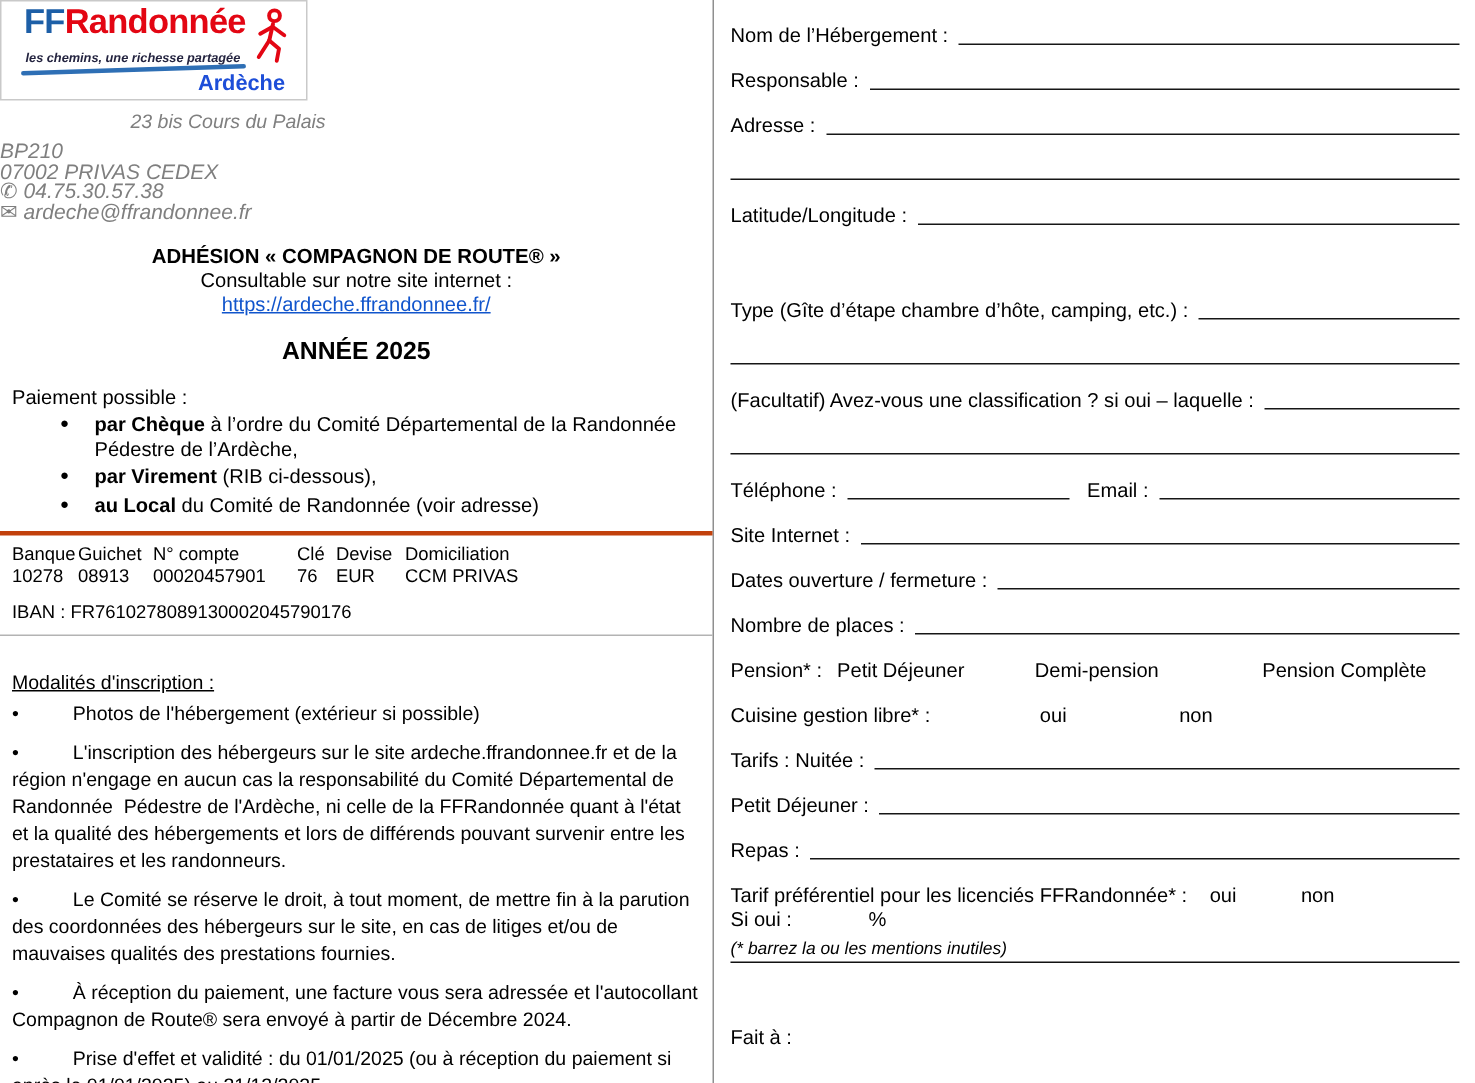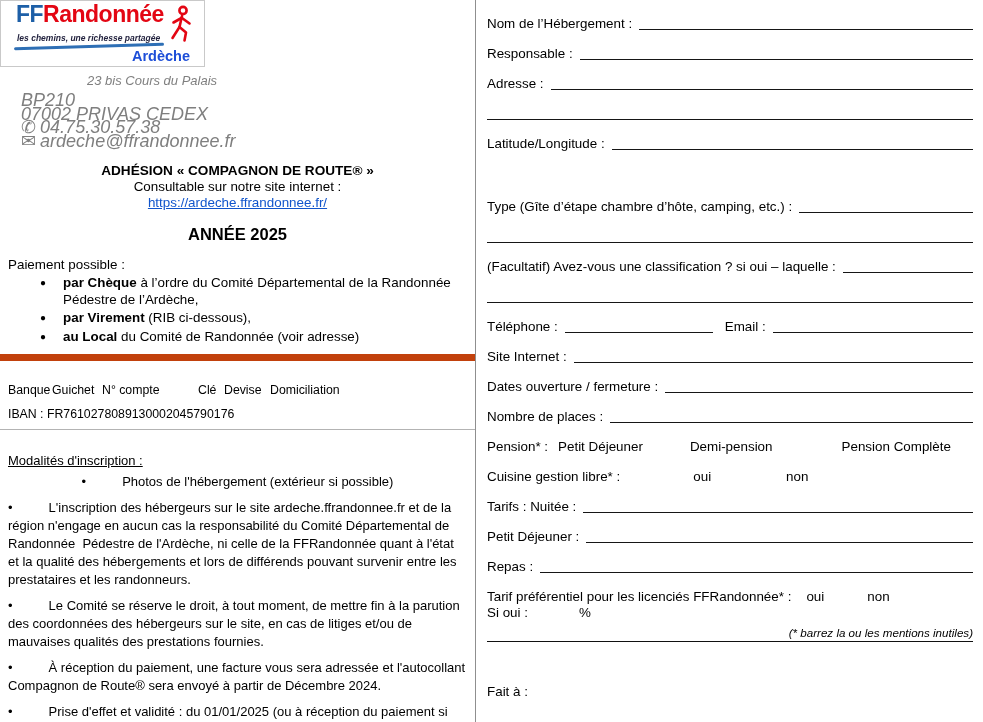--- a/index.html
+++ b/index.html
@@ -9,60 +9,60 @@
   .left{width:476px;box-sizing:border-box;border-right:1px solid #8f8f8f;position:relative;}
   .logo-box{width:205px;height:67px;border:1px solid #c9c9c9;box-sizing:border-box;position:relative;background:#fff;}
   .logo-text{position:absolute;left:15px;top:2px;font-weight:bold;font-size:23px;line-height:23px;letter-spacing:-0.5px;white-space:nowrap;}
   .logo-ff{color:#1d5fa7;}
   .logo-name{color:#e30613;}
   .slogan{position:absolute;left:16px;top:32px;font-size:8.5px;font-style:italic;font-weight:bold;color:#23233f;white-space:nowrap;}
   .swoosh{position:absolute;left:13px;top:44px;width:150px;height:2.5px;background:#2e6fb5;transform:rotate(-1.8deg);border-radius:2px;}
   .hiker{position:absolute;right:7px;top:4px;}
   .region{position:absolute;right:14px;top:47px;color:#1d4ed8;font-weight:bold;font-size:14.5px;}
   .street{margin:6px 0 0 87px;color:#7f7f7f;font-style:italic;font-size:13px;}
-  .contact{margin:6px 0 0 21px;color:#7f7f7f;font-style:italic;font-size:18px;line-height:13.5px;}
+  .contact{margin:6px 0 0 0;color:#7f7f7f;font-style:italic;font-size:14px;line-height:13.5px;}
   .contact .ic{font-style:normal;margin-right:4px;}
   .center-block{text-align:center;margin-top:15px;line-height:16px;}
   .doc-title{font-weight:bold;font-size:13.6px;}
   .doc-sub{font-size:13.4px;}
   .doc-link{color:#1155cc;text-decoration:underline;font-size:13.4px;cursor:pointer;}
   .year{font-weight:bold;font-size:16.5px;margin-top:15px;}
   .fee{margin-top:3px;}
   .bold{font-weight:bold;}
   .paiement{margin:15px 0 0 8px;}
   .paiement ul{margin:3px 0 0 0;padding:0 0 0 55px;}
   .paiement li{list-style:none;position:relative;line-height:16.5px;margin-bottom:2px;padding-right:10px;}
   .pbullet{position:absolute;left:-23px;top:0;font-size:10px;}
-  .bank-box{border-top:7px solid #c2410c;border-bottom:1px solid #b3b3b3;margin-top:9px;padding:22px 0 7px 8px;font-size:12.3px;line-height:15px;}
+  .bank-box{border-top:3px solid #c2410c;border-bottom:1px solid #b3b3b3;margin-top:9px;padding:5px 0 7px 8px;font-size:12.3px;line-height:15px;}
   .bank-grid{display:grid;grid-template-columns:44px 50px 96px 26px 46px auto;}
   .iban{margin-top:9px;}
   .modalites{margin:22px 8px 0 8px;font-size:13px;line-height:18px;}
   .mod-head{text-decoration:underline;}
   .modalites p{margin:8px 0 0 0;white-space:pre-wrap;}
-  .modalites p.first{margin-top:3px;text-align:center;}
+  .modalites p.first{margin-top:3px;}
   .mbullet{font-size:13px;}
   .tabsp{display:inline-block;width:36px;}
   
   .right{flex:1;box-sizing:border-box;padding:2px 10px 0 11px;font-size:13.4px;}
   .frow{display:flex;align-items:flex-end;height:30px;}
   .frow .lbl{white-space:nowrap;padding-right:7px;line-height:16px;}
   .fill{flex:1;border-bottom:1.3px solid #161616;margin-bottom:2px;height:0;}
   .fill.telw{flex:0 0 148px;}
   .ml12{margin-left:12px;}
   .mt33{margin-top:33px;}
   .h16{height:16px;}
   .opt1{margin-left:3px;}
   .opt2{margin-left:40px;}
   .opt3{margin-left:62px;}
   .oui1{margin-left:66px;}
   .non1{margin-left:68px;}
   .oui2{margin-left:8px;}
   .non2{margin-left:36px;}
   .pct{margin-left:44px;}
-  .note-row{margin-top:5px;border-bottom:1.6px solid #111;text-align:right;font-style:italic;font-size:11.6px;padding-bottom:2px;}
+  .note-row{margin-top:5px;border-bottom:1.6px solid #111;font-style:italic;font-size:11.6px;padding-bottom:2px;}
   .sign-block{margin-top:11px;line-height:15.5px;white-space:pre-wrap;}
 </style>
 </head>
 <body>
 
 <div class="page">
 
   <div class="left">
 
     <div class="logo-box">
@@ -111,20 +111,28 @@
 
     <div class="bank-box">
       <div class="bank-grid">
         <span>Banque</span>
         <span>Guichet</span>
         <span>N° compte</span>
         <span>Clé</span>
         <span>Devise</span>
         <span>Domiciliation</span>
       </div>
+      <div class="bank-grid">
+        <span>10278</span>
+        <span>08913</span>
+        <span>00020457901</span>
+        <span>76</span>
+        <span>EUR</span>
+        <span>CCM PRIVAS</span>
+      </div>
       <div class="iban">IBAN : FR7610278089130002045790176</div>
     </div>
 
     <div class="modalites">
       <span class="mod-head">Modalités d'inscription :</span>
       <p class="first"><span class="mbullet">•</span><span class="tabsp"></span><span>Photos de l'hébergement (extérieur si possible)</span></p>
       <p><span class="mbullet">•</span><span class="tabsp"></span><span>L'inscription des hébergeurs sur le site ardeche.ffrandonnee.fr et de la région n'engage en aucun cas la responsabilité du Comité Départemental de Randonnée  Pédestre de l'Ardèche, ni celle de la FFRandonnée quant à l'état et la qualité des hébergements et lors de différends pouvant survenir entre les prestataires et les randonneurs.</span></p>
       <p><span class="mbullet">•</span><span class="tabsp"></span><span>Le Comité se réserve le droit, à tout moment, de mettre fin à la parution des coordonnées des hébergeurs sur le site, en cas de litiges et/ou de mauvaises qualités des prestations fournies.</span></p>
       <p><span class="mbullet">•</span><span class="tabsp"></span><span>À réception du paiement, une facture vous sera adressée et l'autocollant Compagnon de Route® sera envoyé à partir de Décembre 2024.</span></p>
       <p><span class="mbullet">•</span><span class="tabsp"></span><span>Prise d'effet et validité : du 01/01/2025 (ou à réception du paiement si après le 01/01/2025) au 31/12/2025</span></p>

